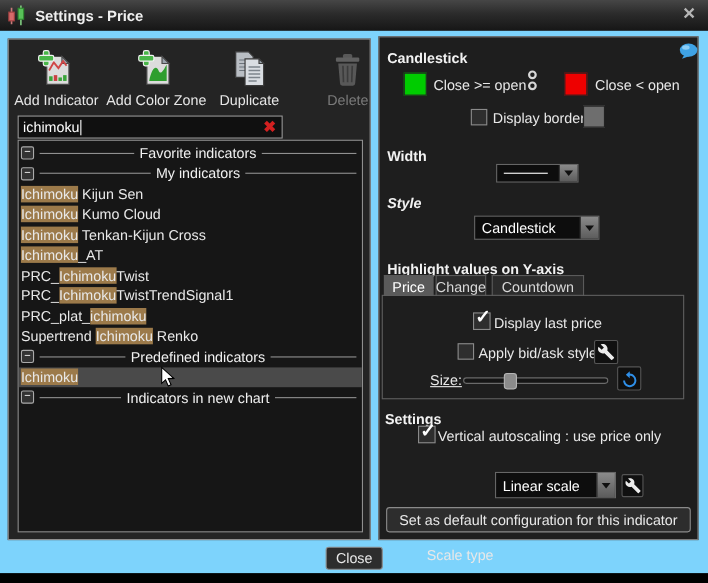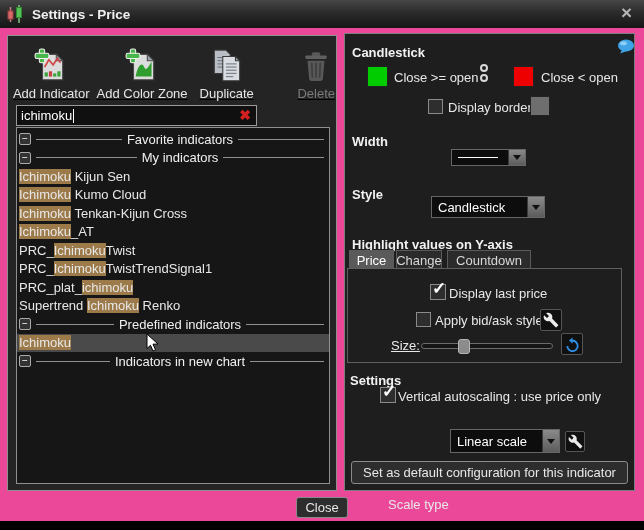--- a/index.html
+++ b/index.html
@@ -1,29 +1,29 @@
 <!DOCTYPE html>
 <html><head>
 <meta charset="utf-8">
 <style>
   * { margin:0; padding:0; box-sizing:border-box; }
   html,body { width:644px; height:530px; background:#000; font-family:"Liberation Sans", sans-serif; overflow:hidden; }
-  .window { position:absolute; left:0; top:0; width:644px; height:521px; background:#ec4899; }
+  .window { position:absolute; left:0; top:0; width:644px; height:521px; background:#7dd3fc; }
 
   
   .titlebar { position:absolute; left:0; top:0; width:644px; height:28px;
     background:linear-gradient(#464646,#2b2b2b 45%,#161616); display:flex; align-items:center; }
   .titlebar .appicon { margin-left:6px; width:20px; height:20px; }
   .titlebar .title { margin-left:6px; color:#f0f0f0; font-size:13.5px; font-weight:bold; }
   .titlebar .closex { position:absolute; right:12px; top:2px; color:#b5b5b5; font-size:19px; font-weight:bold; cursor:default; }
 
   
   .left-panel { position:absolute; left:7px; top:35px; width:330px; height:456px;
     border:1px solid #8f8f8f; background:#242424; }
-  .toolbar { position:absolute; left:0; top:6px; width:328px; height:62px; display:flex; align-items:center;text-decoration:underline; }
+  .toolbar { position:absolute; left:0; top:6px; width:328px; height:62px; display:flex; align-items:flex-start; }
   .tbtn { display:flex; flex-direction:column; align-items:center; justify-content:flex-start; padding-top:2px; }
   .tbtn .ticon { height:38px; display:flex; align-items:center; }
   .tbtn .tlabel { font-size:13px; color:#e6e6e6; margin-top:1px; white-space:nowrap; }
   .tbtn.disabled .tlabel { color:#7a7a7a; }
   .tsep { width:1px; background:#5a5a5a; margin:4px 0; }
   .w1{width:96px;} .w2{width:104px;} .w3{width:82px;} .w4{width:44px;margin-left:32px;}
 
   .searchbox { position:absolute; left:8px; top:69px; width:241px; height:21px;
     background:#101010; border:1px solid #9a9a9a; display:flex; align-items:center; padding-left:4px; }
   .searchbox .stext { color:#fff; font-size:13px; }
@@ -215,21 +215,21 @@
     <span class="rp checkbox" style="left:83px; top:65px;"></span>
     <span class="rp nlabel" style="left:103px; top:66px;">Display border</span>
     <span class="rp swatch" style="left: 185px; top: 62px; width: 20px; height: 20px; background: rgb(110, 110, 110);"></span>
 
     <span class="rp blabel" style="left:7px; top:100px;">Width</span>
     <div class="dropdown" style="left:106px; top:115px; width:75px; height:17px;">
       <span class="lineSample"></span>
       <span class="dd-arrow"></span>
     </div>
 
-    <span class="rp blabel" style="left:7px; top:153px;">Style</span>
+    <span class="rp blabel" style="left:7px; top:143px;font-style:italic;">Style</span>
     <div class="dropdown" style="left:86px; top:162px; width:114px; height:22px;">
       <span>Candlestick</span>
       <span class="dd-arrow"></span>
     </div>
 
     <span class="rp blabel" style="left:7px; top:203px;">Highlight values on Y-axis</span>
 
     <div class="tab active" style="left:4px; width:45px;">Price</div>
     <div class="tab" style="left:51px; width:46px;">Change</div>
     <div class="tab" style="left:102px; width:84px;">Countdown</div>

